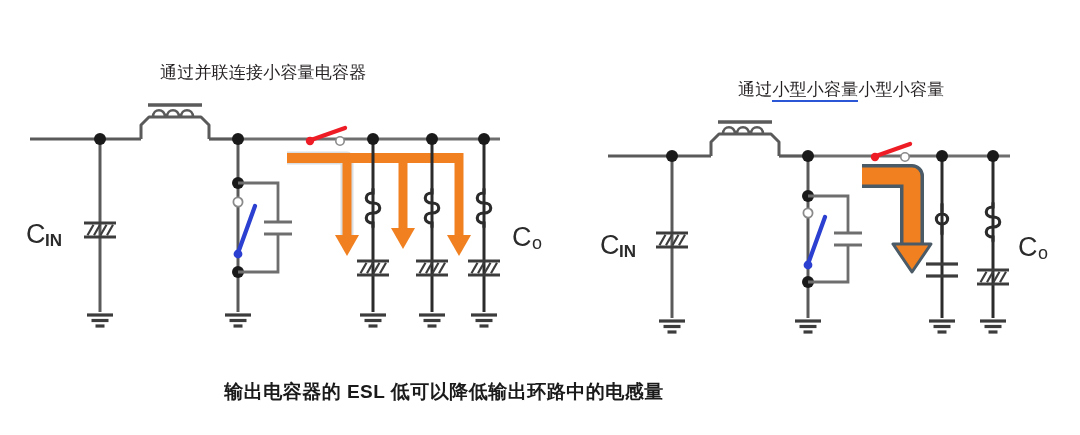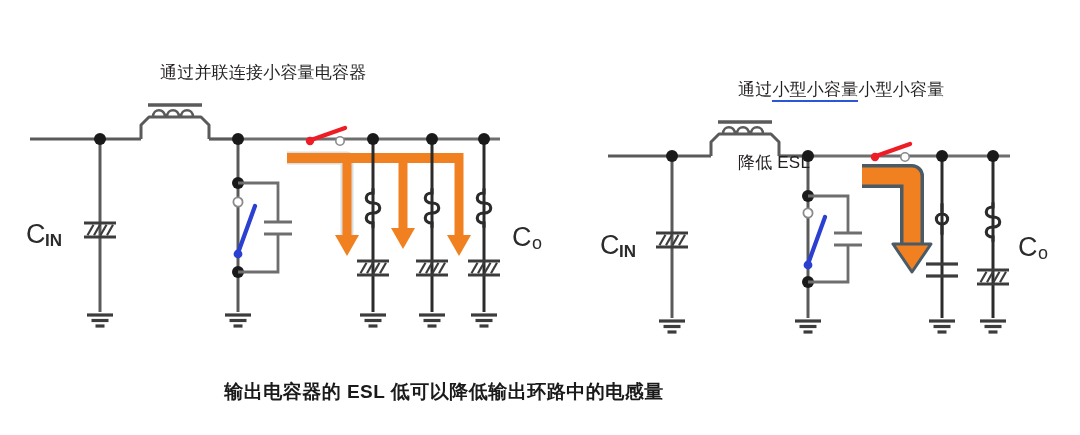--- a/index.html
+++ b/index.html
@@ -308,18 +308,17 @@
       <text class="lbl" x="1038" y="259" font-size="18">o</text>
     </g>
   </svg>
 
   <div class="title-block" id="title-left">
     <span class="title-line">通过并联连接小容量电容器</span>
   </div>
 
   <div class="title-block" id="title-right">
     <span class="title-line"><span>通过</span><span class="underline-blue">小型小容量</span><span>小型小容量</span></span>
-    <span class="title-line">降低 ESL</span>
   </div>
 
   <div id="caption">输出电容器的 ESL 低可以降低输出环路中的电感量</div>
 
 </div>
 
 </body></html>

